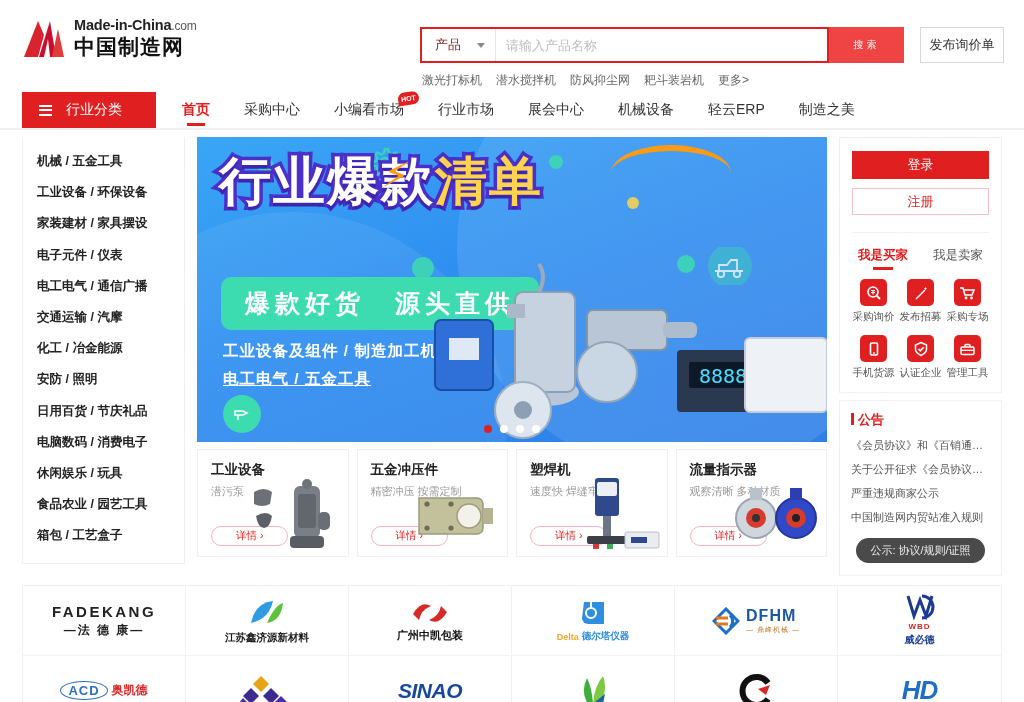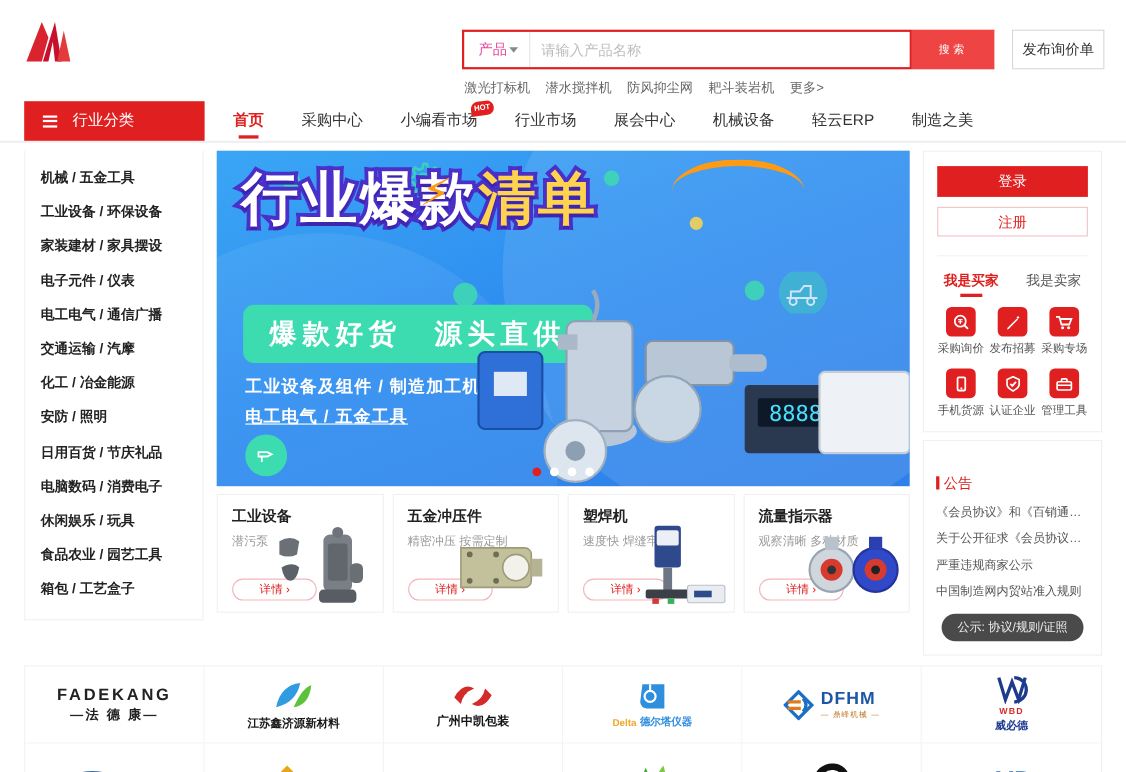--- a/index.html
+++ b/index.html
@@ -16,32 +16,32 @@
   .header { height: 92px; display: flex; align-items: flex-start; padding: 18px 0 0 0; position: relative; }
   .logo-wrap { display: flex; align-items: center; margin-left: 22px; gap: 8px; }
   .logo-mark { width: 44px; height: 40px; flex: 0 0 auto; }
   .logo-text-top { font-size: 14.5px; font-weight: bold; color: #222; letter-spacing: -0.2px; line-height: 1.1; }
   .logo-text-top .com { font-weight: normal; color: #555; font-size: 12px; }
   .logo-text-cn { font-size: 21px; font-weight: bold; color: #111; letter-spacing: 1px; line-height: 1.15; margin-top: 1px; }
 
   .search-zone { position: absolute; left: 420px; top: 27px; width: 590px; }
   .search-row { display: flex; align-items: stretch; }
   .search-box { display: flex; align-items: stretch; width: 409px; height: 36px; border: 2px solid #e02020; background: #fff; }
-  .cat-select { display: flex; align-items: center; gap: 2px; padding: 0 10px 0 13px; font-size: 13px; color: #ec4899; border-right: 1px solid #e6e6e6; white-space: nowrap; cursor: pointer; justify-content: center; }
+  .cat-select { display: flex; align-items: center; gap: 16px; padding: 0 10px 0 13px; font-size: 13px; color: #7f1d1d; border-right: 1px solid #e6e6e6; white-space: nowrap; cursor: pointer; justify-content: center; }
   .caret { width: 0; height: 0; border-left: 4px solid transparent; border-right: 4px solid transparent; border-top: 5px solid #888; }
   .search-input { flex: 1; border: none; outline: none; padding: 0 10px; font-size: 13px; color: #333; font-family: inherit; background: transparent; }
   .search-input::placeholder { color: #bdbdbd; }
   .search-btn { width: 75px; height: 36px; background: #ef4444; color: #fff; border: none; font-size: 10px; letter-spacing: 3px; cursor: pointer; font-family: inherit; }
   .inquiry-btn { margin-left: 16px; width: 84px; height: 36px; border: 1px solid #d8d8d8; background: #fff; font-size: 13px; color: #333; cursor: pointer; font-family: inherit; }
   .hot-words { display: flex; gap: 14px; margin-top: 9px; padding-left: 2px; font-size: 12px; color: #666; }
   .hot-words span { cursor: pointer; white-space: nowrap; }
 
   
   .nav { height: 38px; display: flex; align-items: stretch; border-bottom: 2px solid #f0f0f0; }
-  .cat-btn { width: 164px; margin-left: 22px; background: #e02020; color: #fff; display: flex; align-items: center; gap: 14px; padding-left: 17px; font-size: 14px; cursor: pointer; }
+  .cat-btn { width: 134px; margin-left: 22px; background: #e02020; color: #fff; display: flex; align-items: center; gap: 14px; padding-left: 17px; font-size: 14px; cursor: pointer; }
   .burger { display: inline-flex; flex-direction: column; gap: 2.5px; }
   .burger i { display: block; width: 13px; height: 2px; background: #fff; }
   .nav-items { display: flex; align-items: center; gap: 30px; margin-left: 24px; }
   .nav-item { position: relative; font-size: 14px; color: #333; cursor: pointer; padding: 0 2px; height: 38px; display: flex; align-items: center; white-space: nowrap; }
   .nav-item.active { color: #e02020; font-weight: bold; }
   .nav-item.active::after { content:""; position: absolute; bottom: 3px; left: 50%; transform: translateX(-50%); width: 18px; height: 3px; background: #e02020; }
   .hot-badge { position: absolute; top: 1px; right: -13px; background: #e02020; color: #fff; font-size: 7px; line-height: 1; padding: 3px 3px; border-radius: 7px 7px 7px 0; font-weight: bold; transform: rotate(-8deg); }
 
   
   .content { display: flex; padding: 7px 22px 0 22px; gap: 12px; }
@@ -89,21 +89,21 @@
   .btn-reg { display: block; width: 100%; height: 27px; background: #fff; color: #e02020; border: 1px solid #f0c2c6; font-size: 13px; margin-top: 9px; cursor: pointer; font-family: inherit; }
   .role-tabs { display: flex; justify-content: space-between; margin-top: 17px; padding: 0 6px; border-top: 1px solid #f2f2f2; padding-top: 14px; }
   .role-tab { font-size: 12.5px; color: #555; cursor: pointer; position: relative; padding-bottom: 6px; }
   .role-tab.active { color: #e02020; font-weight: bold; }
   .role-tab.active::after { content:""; position:absolute; left:50%; transform:translateX(-50%); bottom:0; width:20px; height:3px; background:#e02020; }
   .tiles { display: grid; grid-template-columns: repeat(3,1fr); gap: 11px 4px; margin-top: 9px; }
   .tile { text-align: center; cursor: pointer; }
   .tile-ico { width: 27px; height: 27px; margin: 0 auto; background: #e02020; border-radius: 5px; display:flex; align-items:center; justify-content:center; color:#fff; }
   .tile-lb { font-size: 10.5px; color: #555; margin-top: 4px; white-space: nowrap; }
   .notice-panel { margin-top: 7px; padding: 10px 11px 12px 11px; }
-  .notice-head { font-size: 13px; font-weight: normal; color: #e02020; padding-left: 7px; position: relative; margin-top: 20px; }
+  .notice-head { font-size: 13px; font-weight: bold; color: #e02020; padding-left: 7px; position: relative; }
   .notice-head::before { content:""; position:absolute; left:0; top:2px; width:3px; height:12px; background:#e02020; }
   .notice-item { font-size: 11px; color: #555; margin-top: 9px; white-space: nowrap; overflow: hidden; text-overflow: ellipsis; cursor: pointer; }
   .notice-btn { display: block; margin: 13px auto 0 auto; background: #4a4a4a; color: #eee; font-size: 11px; border: none; border-radius: 13px; padding: 5px 14px; cursor: pointer; font-family: inherit; }
 
   
   .brands { margin: 9px 22px 0 22px; border: 1px solid #f0f0f0; border-bottom: none; display: grid; grid-template-columns: repeat(6, 1fr); }
   .brand-cell { height: 70px; border-right: 1px solid #f2f2f2; border-bottom: 1px solid #f2f2f2; display: flex; align-items: center; justify-content: center; background: #fff; cursor: pointer; overflow: hidden; }
   .brand-cell:nth-child(6n) { border-right: none; }
   .brand-inner { display: flex; flex-direction: column; align-items: center; gap: 2px; }
   .bname-en { font-size: 15px; font-weight: bold; letter-spacing: 2.5px; }
@@ -114,20 +114,24 @@
 
 <div class="page">
 
   <div class="header">
     <div class="logo-wrap">
       <svg class="logo-mark" viewBox="0 0 44 40">
         <path d="M2 38 L16 2 L22 16 L16 38 Z" fill="#d9232e"></path>
         <path d="M17 38 L28 2 L34 38 L28 38 L26 20 L22 38 Z" fill="#c8102e"></path>
         <path d="M30 38 L36 10 L42 38 Z" fill="#e23b3b"></path>
       </svg>
+      <div>
+        <div class="logo-text-top"><span>Made-in-China</span><span class="com">.com</span></div>
+        <div class="logo-text-cn">中国制造网</div>
+      </div>
     </div>
 
     <div class="search-zone">
       <div class="search-row">
         <div class="search-box">
           <div class="cat-select">
             <span>产品</span>
             <span class="caret"></span>
           </div>
           <input class="search-input" type="text" placeholder="请输入产品名称" style="">

